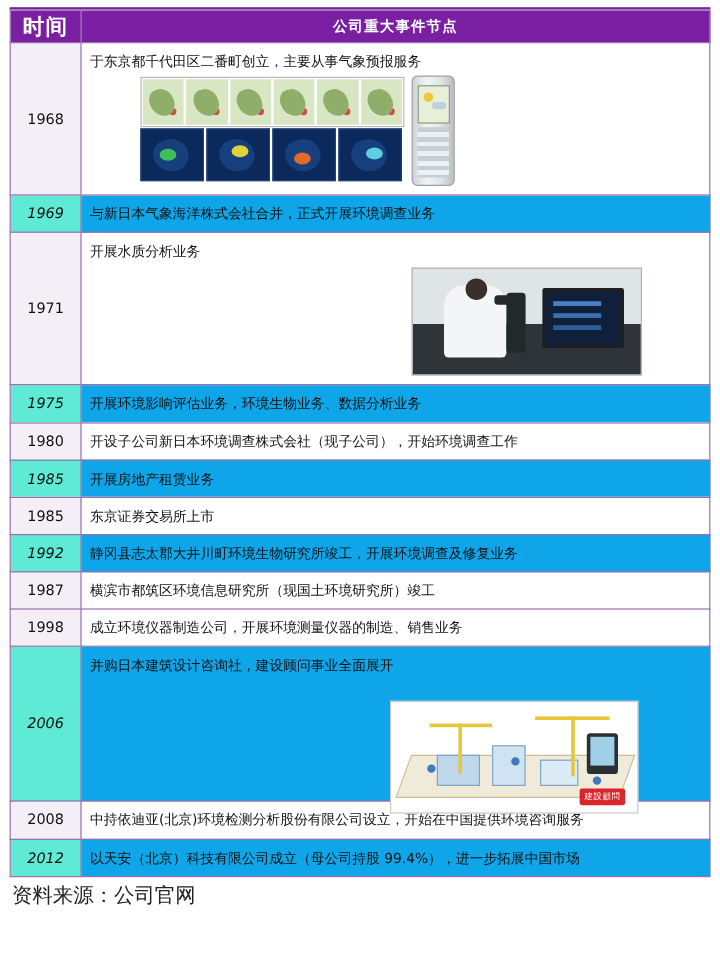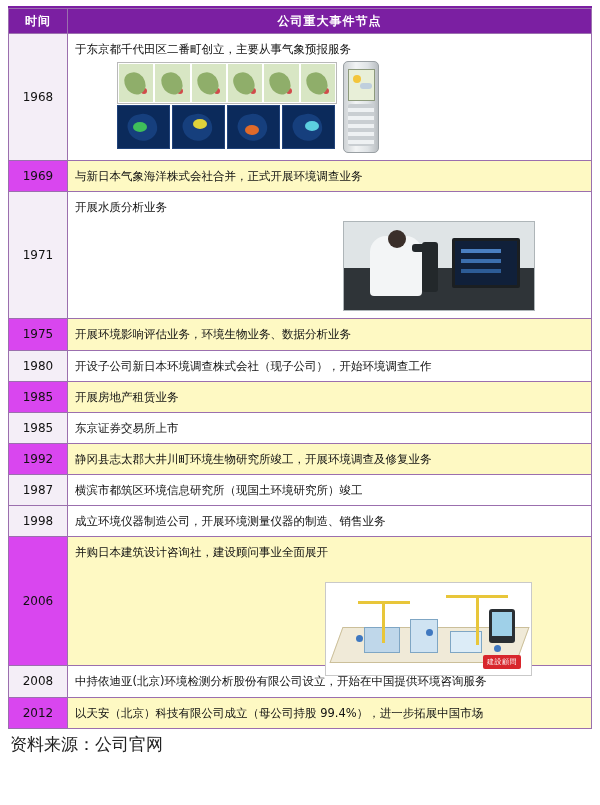--- a/index.html
+++ b/index.html
@@ -46,47 +46,47 @@
   }
   table.devtable th, table.devtable td {
     border: 1px solid #9b6fae;
     vertical-align: middle;
   }
   thead th.th-time {
     width: 56px;
     background: #7b1fa2;
     color: #ffffff;
     font-weight: bold;
-    font-size: 12px;
+    font-size: 18px;
     height: 22px;
     letter-spacing: 1px;
   }
   thead th.th-event {
     background: #7b1fa2;
     color: #ffffff;
     font-weight: bold;
     font-size: 12px;
     height: 22px;
     letter-spacing: 1px;
   }
   td.year {
     width: 56px;
     text-align: center;
     font-size: 12px;
     color: #111;
     background: #f4eef7;
   }
-  td.year.alt { background: #d946ef; }
+  td.year.alt { background: #5eead4; font-style: italic; }
   td.event {
     padding: 5px 7px;
     line-height: 1.75;
     color: #111;
     background: #ffffff;
   }
-  td.event.alt { background: #fef9c3; }
+  td.event.alt { background: #0ea5e9; }
   .event-inner {
     display: block;
   }
   .with-figure .event-inner {
     display: block;
   }
   .fig {
     position: relative;
     width: 100%;
   }

